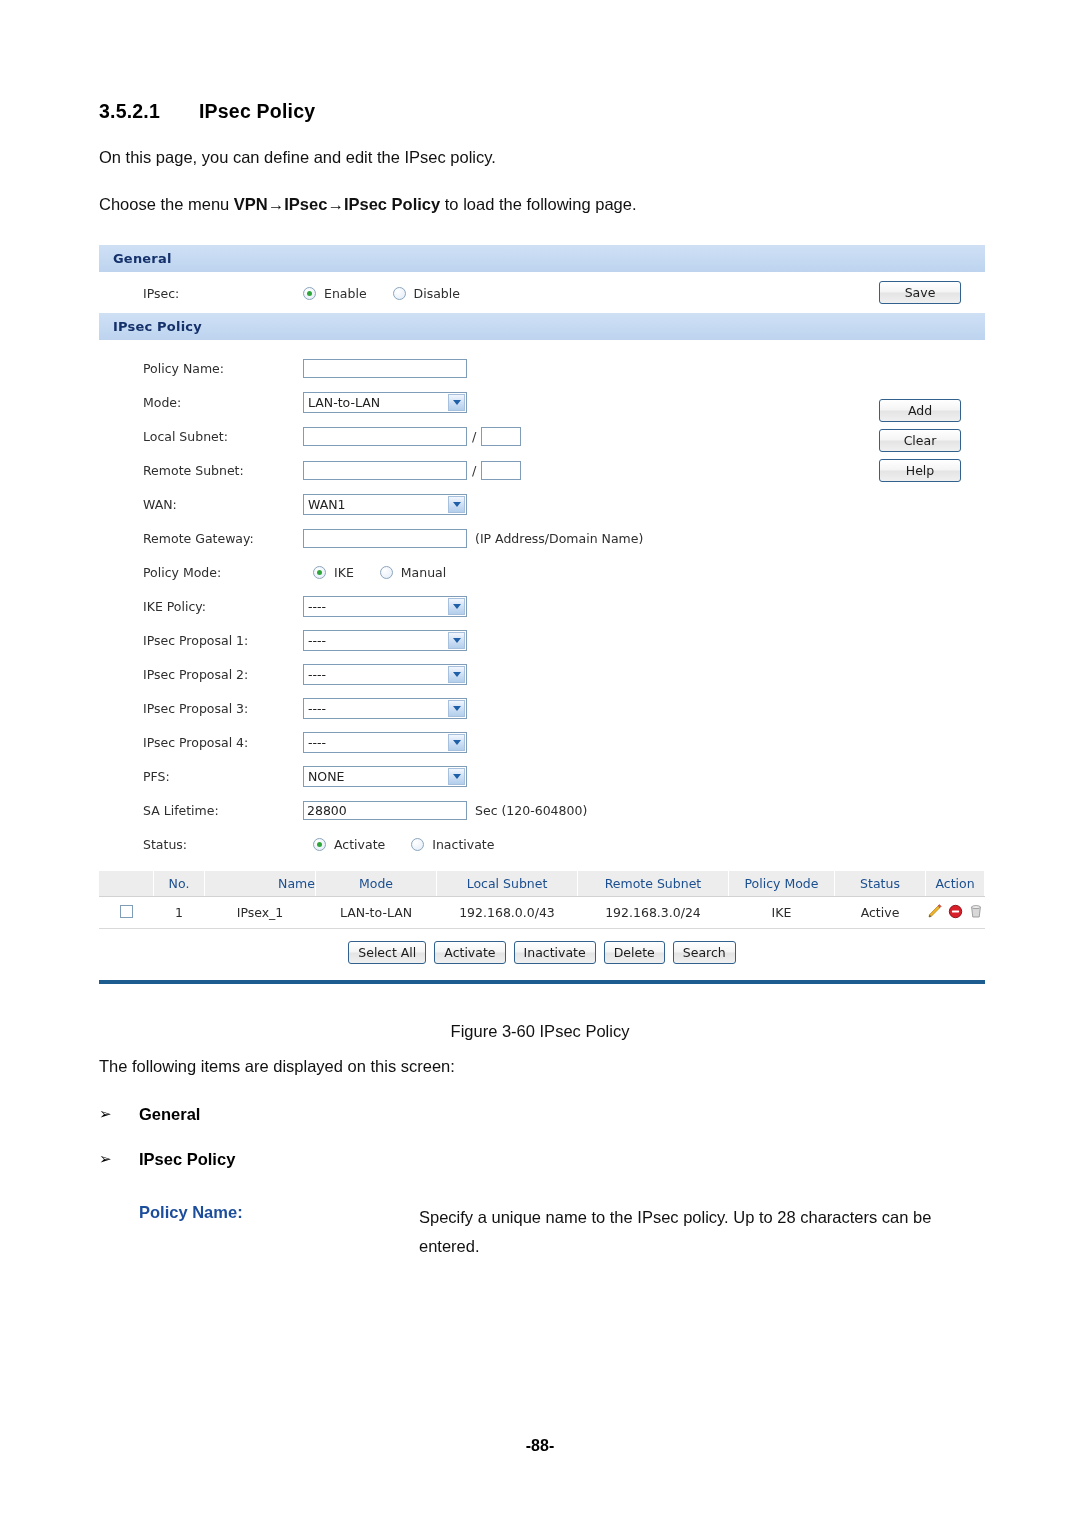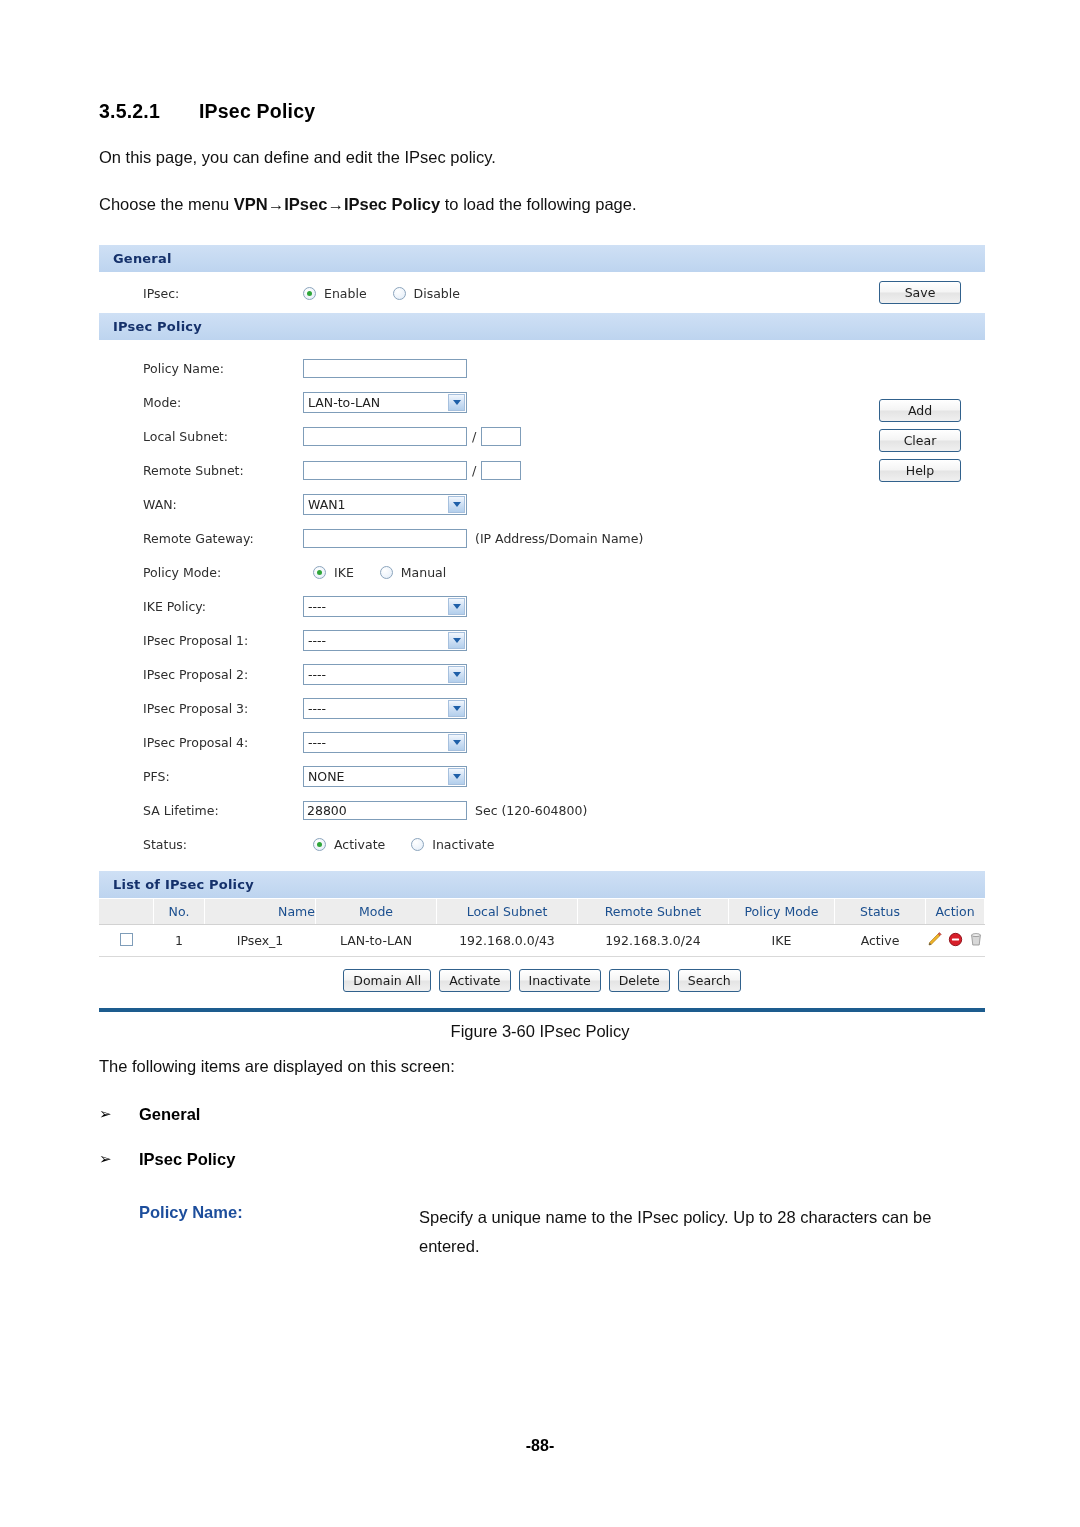--- a/index.html
+++ b/index.html
@@ -469,21 +469,20 @@
           <span class="rlabel">Activate</span>
         </label>
         <label class="item">
           <span class="rad"></span>
           <span class="rlabel">Inactivate</span>
         </label>
       </div>
     </div>
   </div>
 
-  <div class="bar">List of IPsec Policy</div>
 
   <table class="list">
     <thead>
       <tr>
         <th style="width:54px;"></th>
         <th style="width:50px;">No.</th>
         <th style="width:110px;text-align:right;">Name</th>
         <th style="width:120px;">Mode</th>
         <th style="width:140px;">Local Subnet</th>
         <th style="width:150px;">Remote Subnet</th>
@@ -523,21 +522,21 @@
                 <ellipse cx="8" cy="4.1" rx="4.4" ry="1.5" fill="#efefef" stroke="#8e8e8e" stroke-width="0.8"></ellipse>
               </svg>
             </span>
           </div>
         </td>
       </tr>
     </tbody>
   </table>
 
   <div class="tbar">
-    <button class="btn">Domain All</button>
+    <button class="btn">Select All</button>
     <button class="btn">Activate</button>
     <button class="btn">Inactivate</button>
     <button class="btn">Delete</button>
     <button class="btn">Search</button>
   </div>
 </div>
 
 <div class="caption">Figure 3-60 IPsec Policy</div>
 
 <div class="doc" style="top:1055px;">

